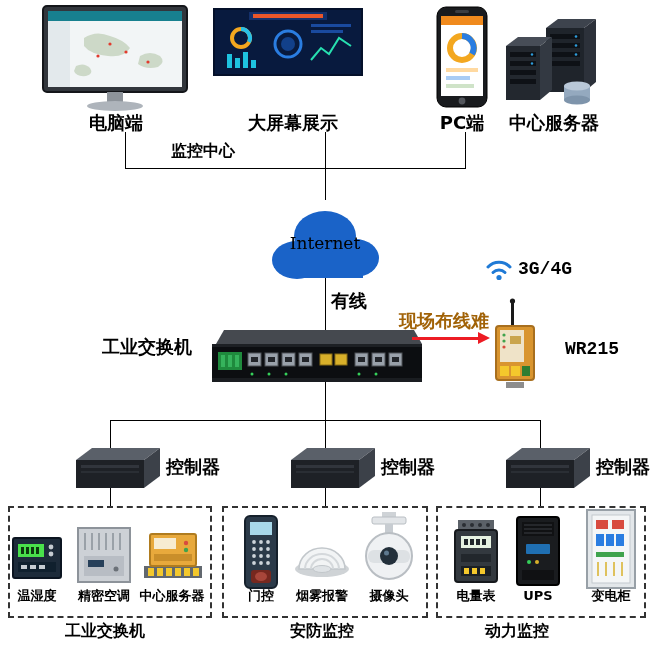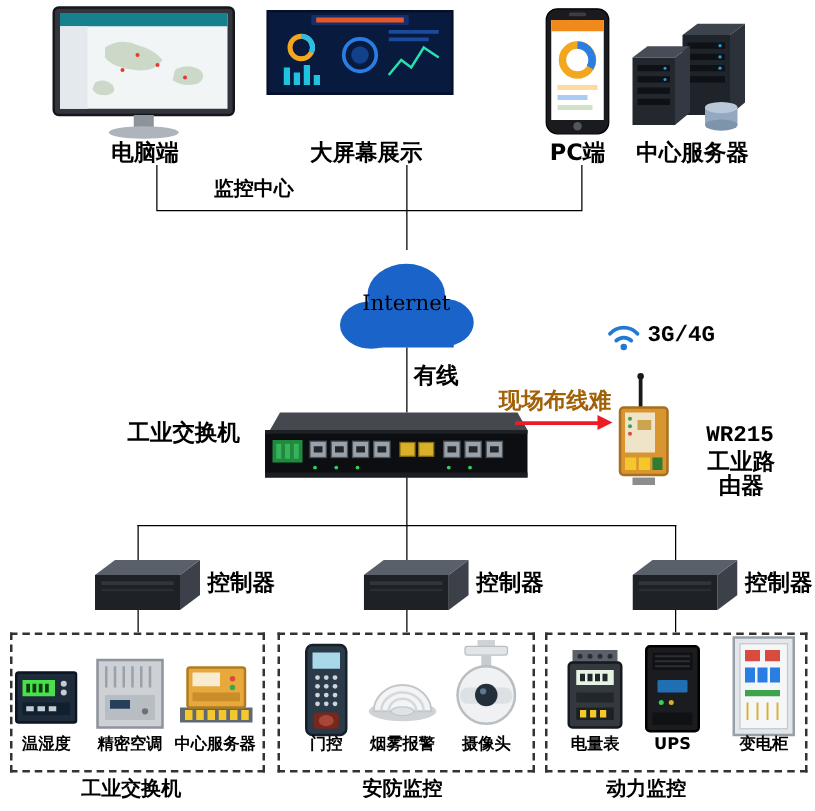--- a/index.html
+++ b/index.html
@@ -191,21 +191,20 @@
       <circle cx="16" cy="43" r="1.6" fill="#3fa34d"></circle>
     <circle cx="16" cy="49" r="1.6" fill="#d84b3f"></circle>
     <rect x="22" y="38" width="11" height="8" fill="#caa54e"></rect>
     <rect x="12" y="68" width="9" height="10" fill="#f4c82c"></rect>
     <rect x="23" y="68" width="9" height="10" fill="#f4c82c"></rect>
     <rect x="34" y="68" width="8" height="10" fill="#2e7d32"></rect>
     <rect x="18" y="84" width="18" height="6" fill="#8d8d8d"></rect>
   </svg>
 
   <div class="lbl mono" style="left:552px;top:340px;width:80px">WR215</div>
-  <div class="lbl wrap" style="left:560px;top:360px;width:66px;white-space:normal">工业路由器</div>
 
   <div class="line v" style="left:325px;top:382px;height:38px"></div>
   <div class="line h" style="left:110px;top:420px;width:431px"></div>
   <div class="line v" style="left:110px;top:420px;height:28px"></div>
   <div class="line v" style="left:325px;top:420px;height:28px"></div>
   <div class="line v" style="left:540px;top:420px;height:28px"></div>
 
   <svg class="dev" style="left:76px;top:444px" width="84" height="46" viewBox="0 0 84 46">
     <polygon points="0,16 16,4 84,4 68,16" fill="#5a6069"></polygon>
     <polygon points="68,16 84,4 84,32 68,44" fill="#3c4149"></polygon>

